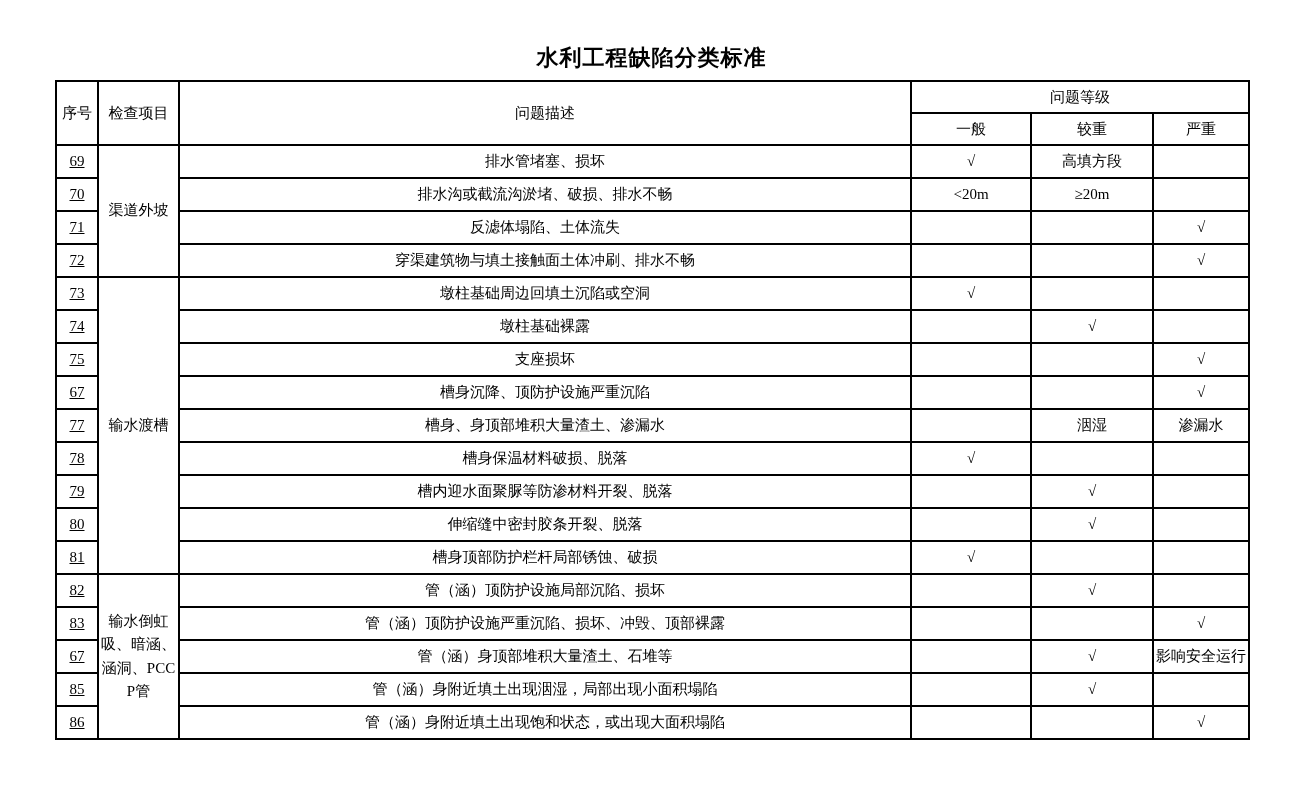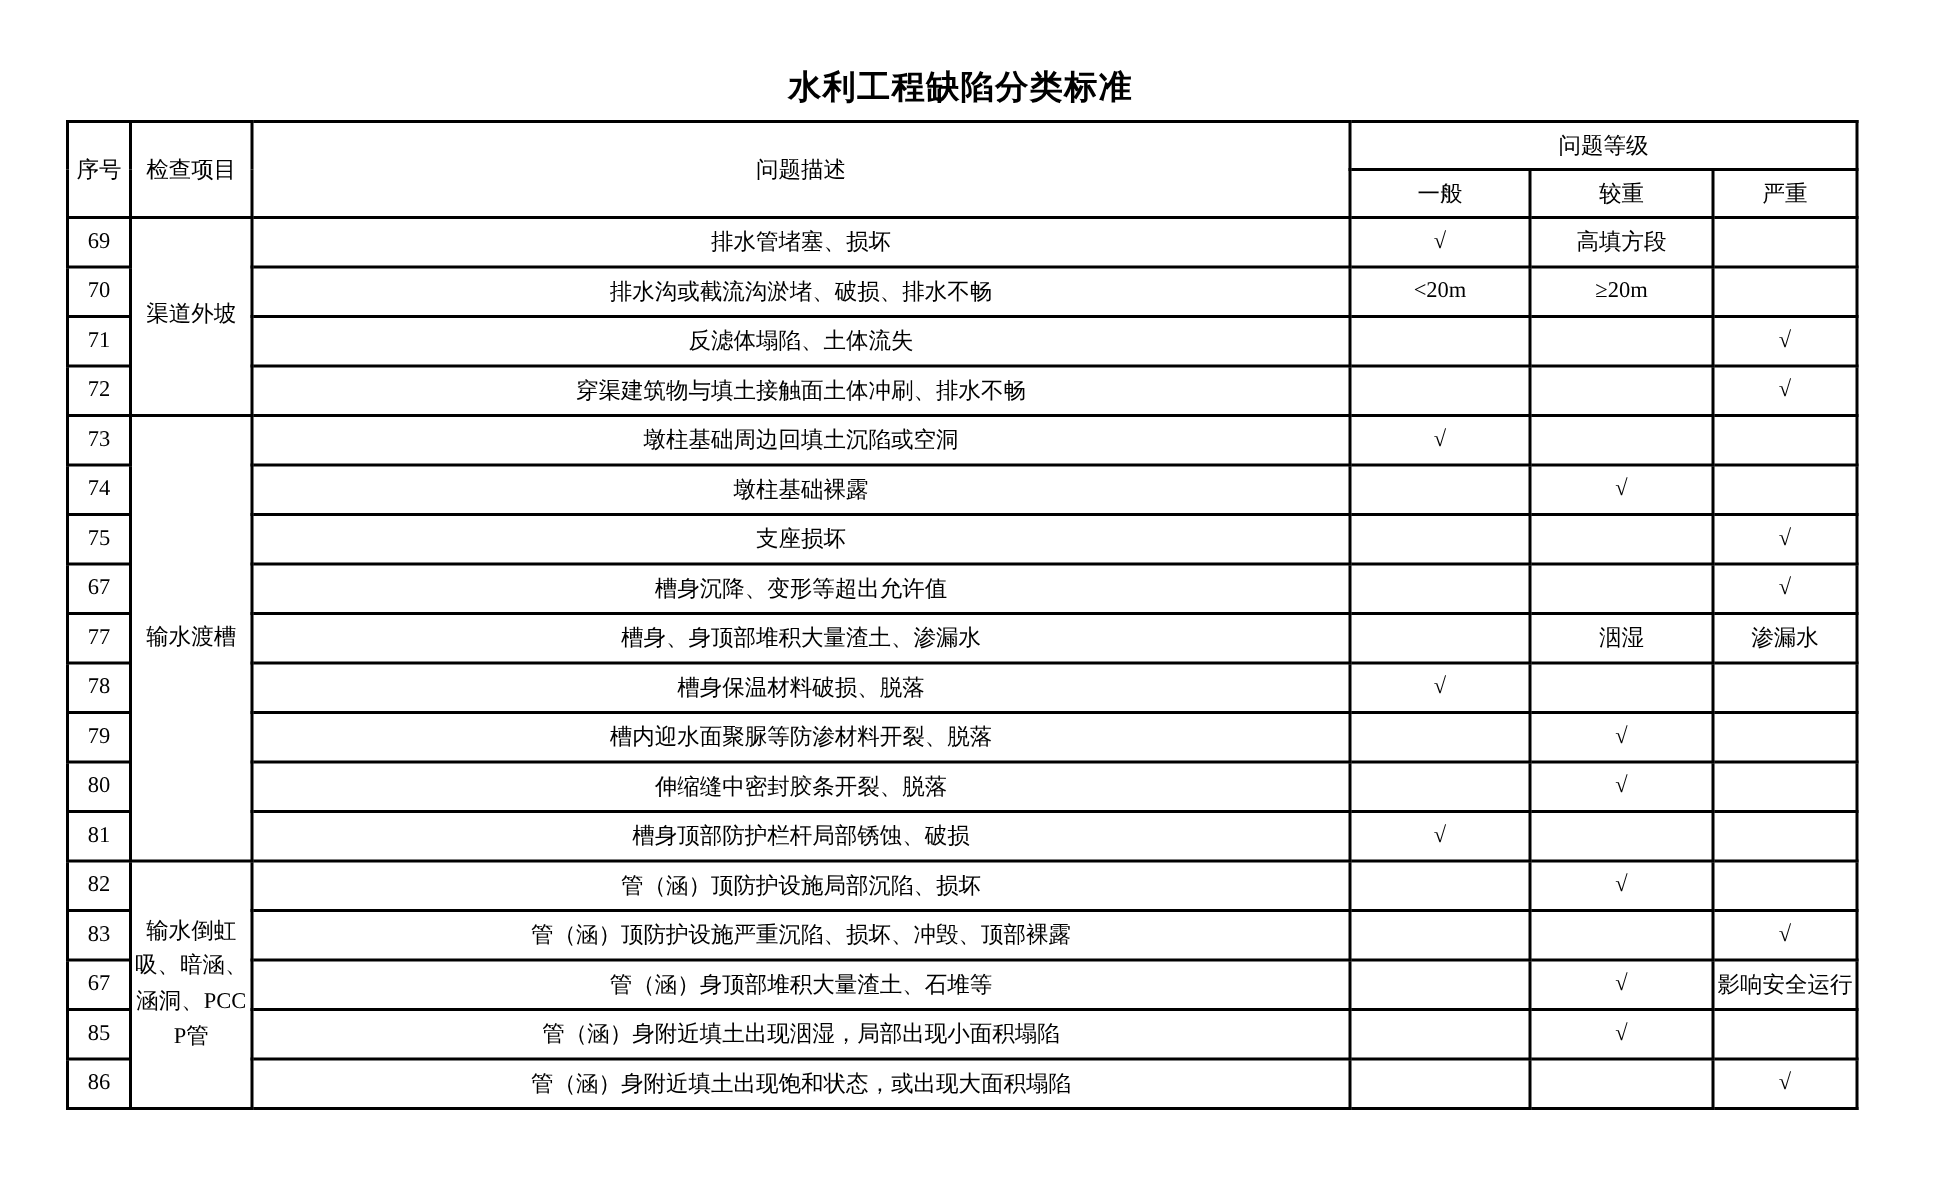--- a/index.html
+++ b/index.html
@@ -10,21 +10,21 @@
   body {
     width: 1303px;
     height: 785px;
     position: relative;
     overflow: hidden;
     font-family: "Liberation Serif", serif;
     color: #000;
   }
   .doc {
     position: absolute;
-    left: 44px;
+    left: 55px;
     top: 44px;
     width: 1193px;
   }
   .title {
     text-align: center;
     font-family: "Liberation Sans", sans-serif;
     font-weight: bold;
     font-size: 22px;
     line-height: 28px;
     margin-bottom: 8px;
@@ -49,21 +49,21 @@
   tbody tr { height: 33px; }
   td.desc {
     text-align: left;
     padding-left: 3px;
     font-family: Liberation Serif, serif;
   }
   td.group {
     line-height: 1.55;
     word-break: break-all;
   }
-  td.num { font-size: 14px; }
+  td.num { font-size: 14px; text-decoration: underline; }
 </style>
 </head>
 <body>
 
 <div class="doc">
   <div class="title">水利工程缺陷分类标准</div>
 
   <table class="defect">
     <colgroup>
       <col style="width:42px">
@@ -133,21 +133,21 @@
         </tr>
         <tr>
           <td class="num">75</td>
           <td class="desc">支座损坏</td>
           <td></td>
           <td></td>
           <td>√</td>
         </tr>
         <tr>
           <td class="num">67</td>
-          <td class="desc">槽身沉降、变形等超出允许值</td>
+          <td class="desc">槽身沉降、顶防护设施严重沉陷</td>
           <td></td>
           <td></td>
           <td>√</td>
         </tr>
         <tr>
           <td class="num">77</td>
           <td class="desc">槽身、身顶部堆积大量渣土、渗漏水</td>
           <td></td>
           <td>洇湿</td>
           <td>渗漏水</td>

